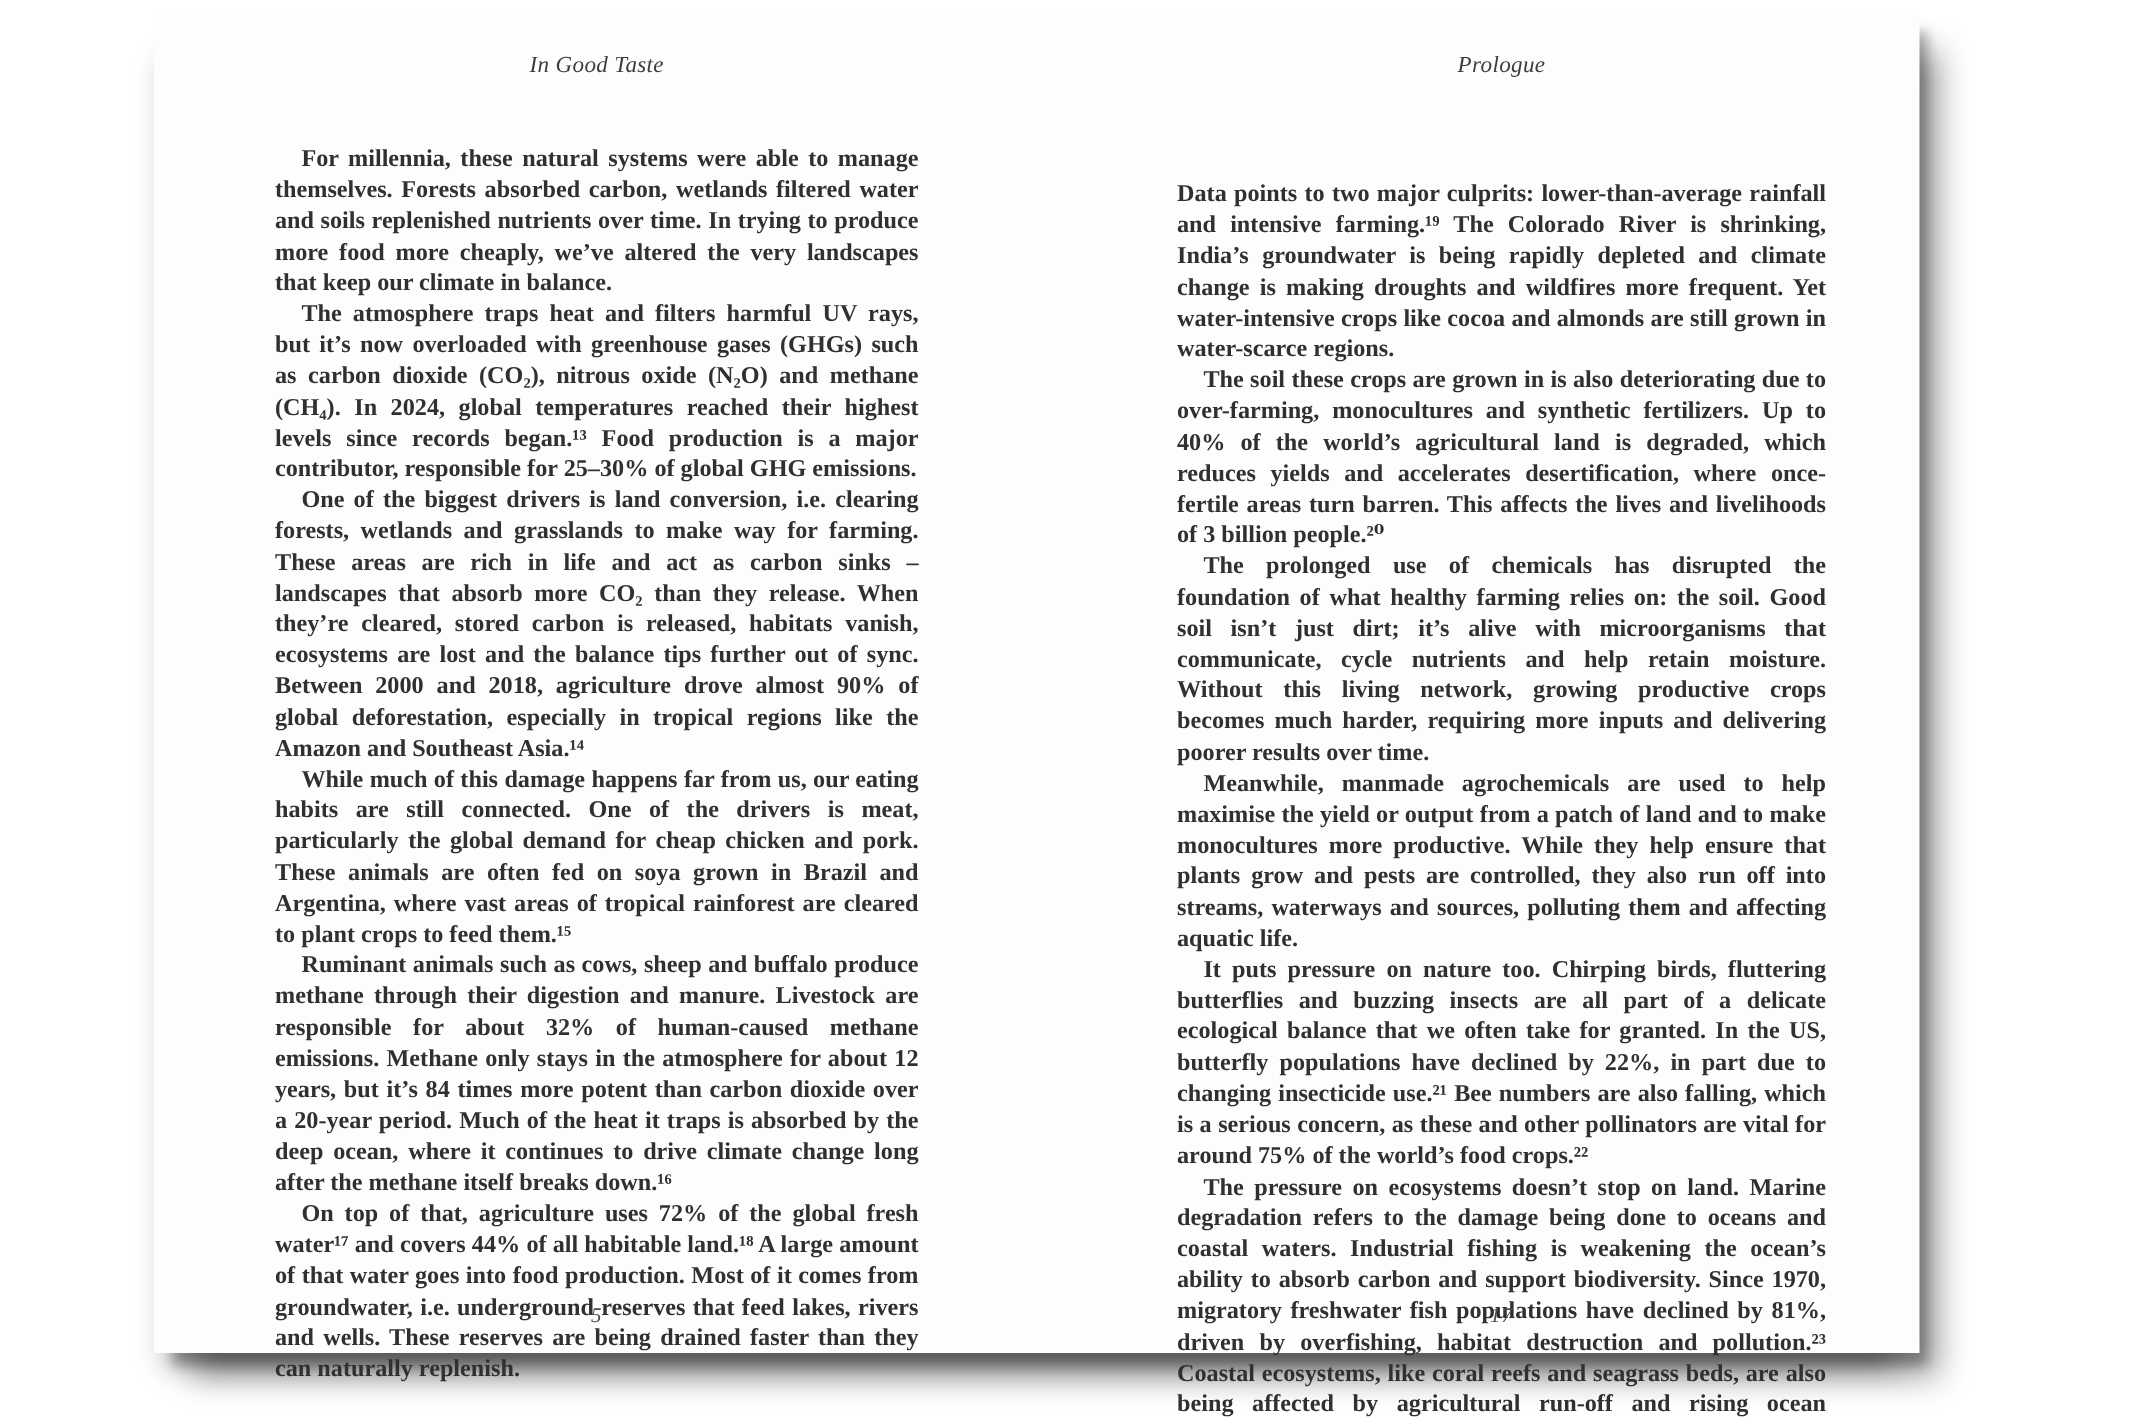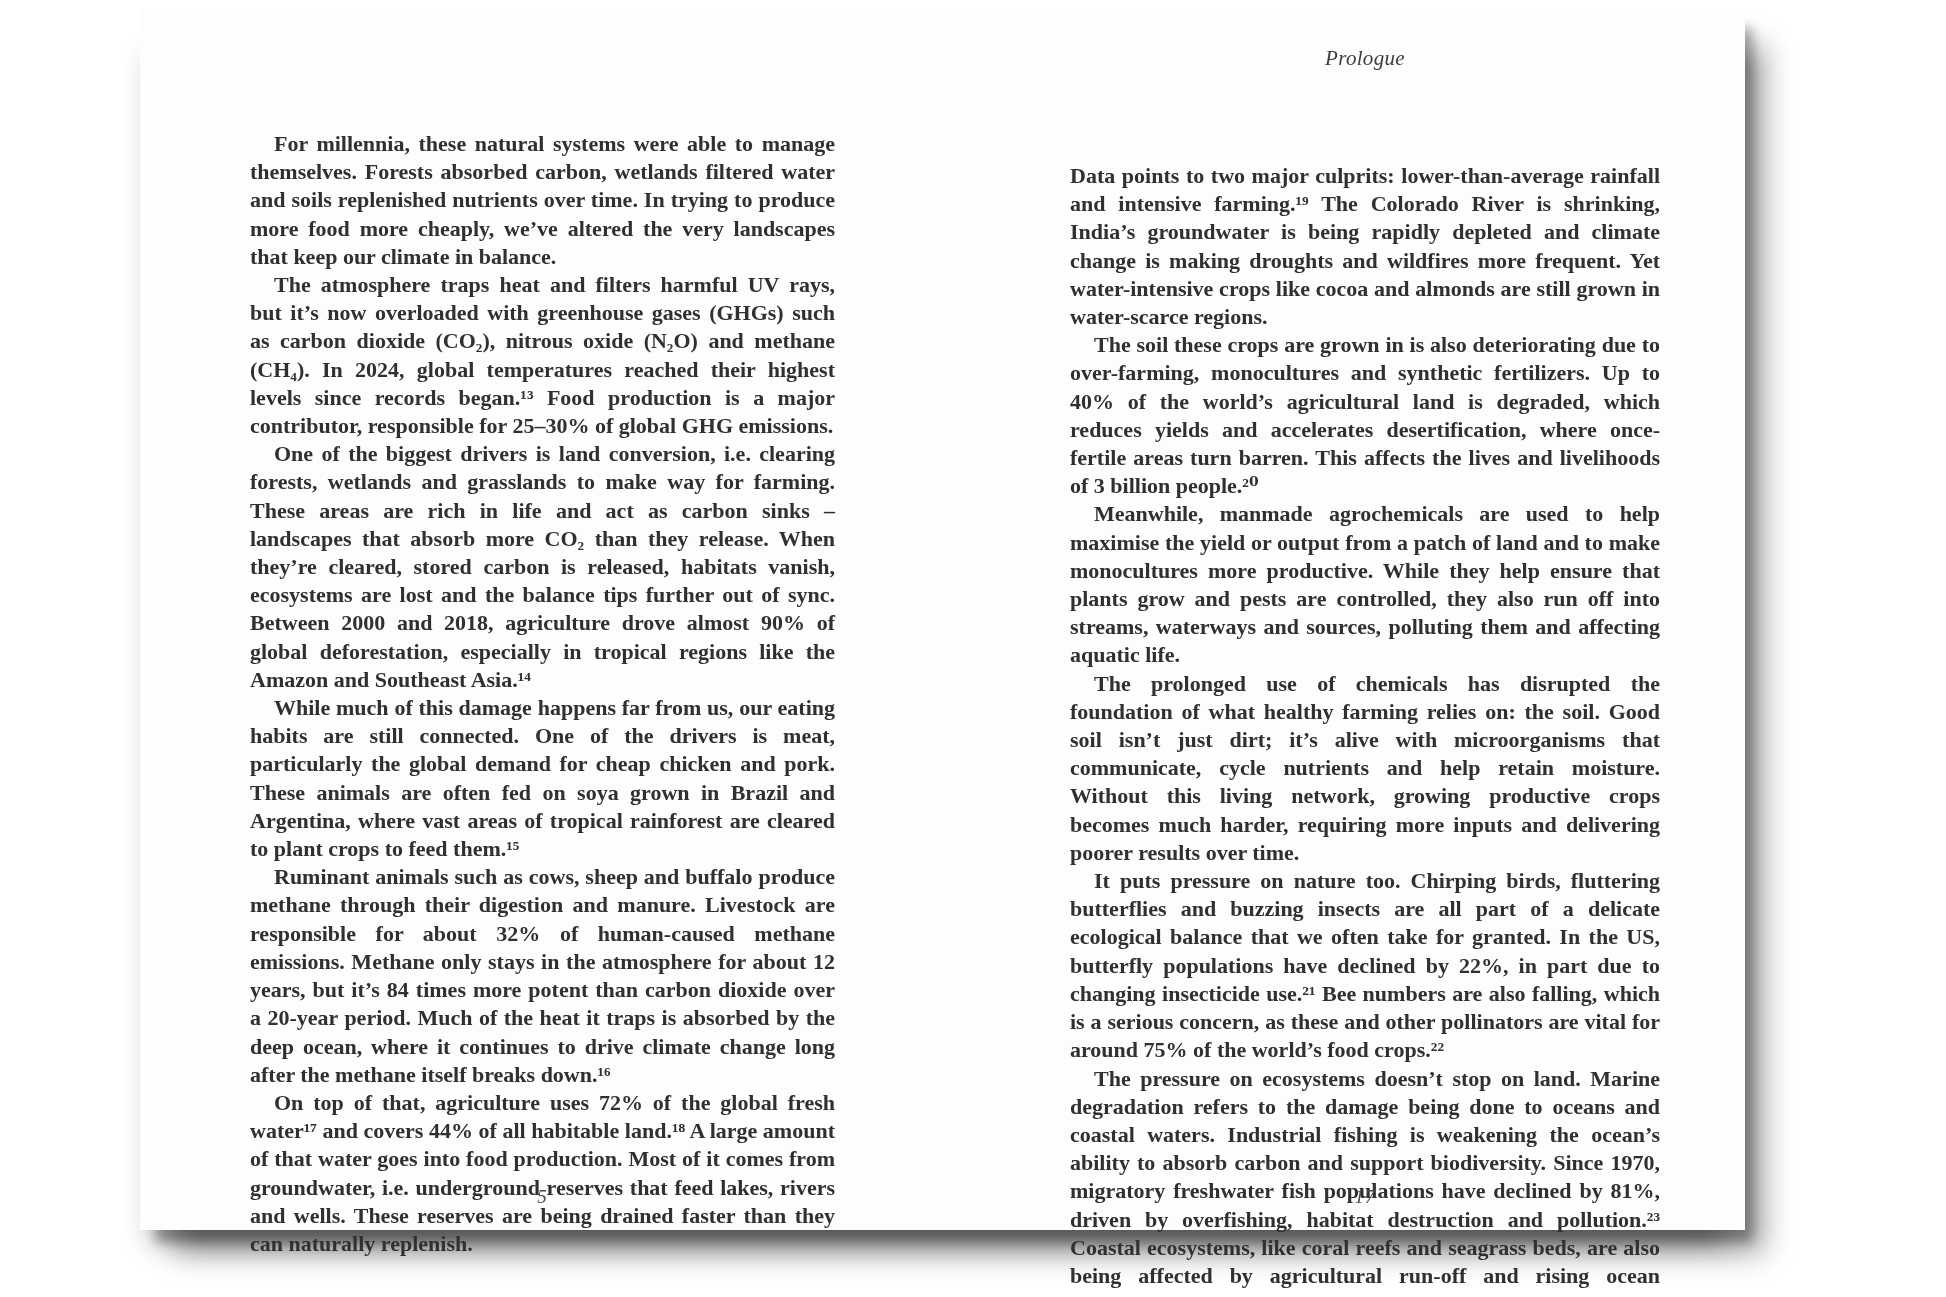--- a/index.html
+++ b/index.html
@@ -75,37 +75,38 @@
     color: #4a4a4a;
     letter-spacing: 1px;
   }
 </style>
 </head>
 <body>
 
 <div class="spread">
 
   <div class="page page-left">
+    <div class="running-head">In Good Taste</div>
     <div class="text-block">
       <p class="para">For millennia, these natural systems were able to manage themselves. Forests absorbed carbon, wetlands filtered water and soils replenished nutrients over time. In trying to produce more food more cheaply, we’ve altered the very landscapes that keep our climate in balance.</p>
       <p class="para">The atmosphere traps heat and filters harmful UV rays, but it’s now overloaded with greenhouse gases (GHGs) such as carbon dioxide (CO₂), nitrous oxide (N₂O) and methane (CH₄). In 2024, global temperatures reached their highest levels since records began.¹³ Food production is a major contributor, responsible for 25–30% of global GHG emissions.</p>
       <p class="para">One of the biggest drivers is land conversion, i.e. clearing forests, wetlands and grasslands to make way for farming. These areas are rich in life and act as carbon sinks – landscapes that absorb more CO₂ than they release. When they’re cleared, stored carbon is released, habitats vanish, ecosystems are lost and the balance tips further out of sync. Between 2000 and 2018, agriculture drove almost 90% of global deforestation, especially in tropical regions like the Amazon and Southeast Asia.¹⁴</p>
       <p class="para">While much of this damage happens far from us, our eating habits are still connected. One of the drivers is meat, particularly the global demand for cheap chicken and pork. These animals are often fed on soya grown in Brazil and Argentina, where vast areas of tropical rainforest are cleared to plant crops to feed them.¹⁵</p>
       <p class="para">Ruminant animals such as cows, sheep and buffalo produce methane through their digestion and manure. Livestock are responsible for about 32% of human-caused methane emissions. Methane only stays in the atmosphere for about 12 years, but it’s 84 times more potent than carbon dioxide over a 20-year period. Much of the heat it traps is absorbed by the deep ocean, where it continues to drive climate change long after the methane itself breaks down.¹⁶</p>
       <p class="para">On top of that, agriculture uses 72% of the global fresh water¹⁷ and covers 44% of all habitable land.¹⁸ A large amount of that water goes into food production. Most of it comes from groundwater, i.e. underground reserves that feed lakes, rivers and wells. These reserves are being drained faster than they can naturally replenish.</p>
     </div>
     <div class="page-number">5</div>
   </div>
 
   <div class="page page-right">
     <div class="running-head">Prologue</div>
     <div class="text-block">
       <p class="para no-indent">Data points to two major culprits: lower-than-average rainfall and intensive farming.¹⁹ The Colorado River is shrinking, India’s groundwater is being rapidly depleted and climate change is making droughts and wildfires more frequent. Yet water-intensive crops like cocoa and almonds are still grown in water-scarce regions.</p>
       <p class="para">The soil these crops are grown in is also deteriorating due to over-farming, monocultures and synthetic fertilizers. Up to 40% of the world’s agricultural land is degraded, which reduces yields and accelerates desertification, where once-fertile areas turn barren. This affects the lives and livelihoods of 3 billion people.²⁰</p>
+      <p class="para">The prolonged use of chemicals has disrupted the foundation of what healthy farming relies on: the soil. Good soil isn’t just dirt; it’s alive with microorganisms that communicate, cycle nutrients and help retain moisture. Without this living network, growing productive crops becomes much harder, requiring more inputs and delivering poorer results over time.</p>
       <p class="para">Meanwhile, manmade agrochemicals are used to help maximise the yield or output from a patch of land and to make monocultures more productive. While they help ensure that plants grow and pests are controlled, they also run off into streams, waterways and sources, polluting them and affecting aquatic life.</p>
-      <p class="para">The prolonged use of chemicals has disrupted the foundation of what healthy farming relies on: the soil. Good soil isn’t just dirt; it’s alive with microorganisms that communicate, cycle nutrients and help retain moisture. Without this living network, growing productive crops becomes much harder, requiring more inputs and delivering poorer results over time.</p>
       <p class="para">It puts pressure on nature too. Chirping birds, fluttering butterflies and buzzing insects are all part of a delicate ecological balance that we often take for granted. In the US, butterfly populations have declined by 22%, in part due to changing insecticide use.²¹ Bee numbers are also falling, which is a serious concern, as these and other pollinators are vital for around 75% of the world’s food crops.²²</p>
       <p class="para">The pressure on ecosystems doesn’t stop on land. Marine degradation refers to the damage being done to oceans and coastal waters. Industrial fishing is weakening the ocean’s ability to absorb carbon and support biodiversity. Since 1970, migratory freshwater fish populations have declined by 81%, driven by overfishing, habitat destruction and pollution.²³ Coastal ecosystems, like coral reefs and seagrass beds, are also being affected by agricultural run-off and rising ocean temperatures.</p>
     </div>
     <div class="page-number">17</div>
   </div>
 
 </div>
 
 </body></html>

